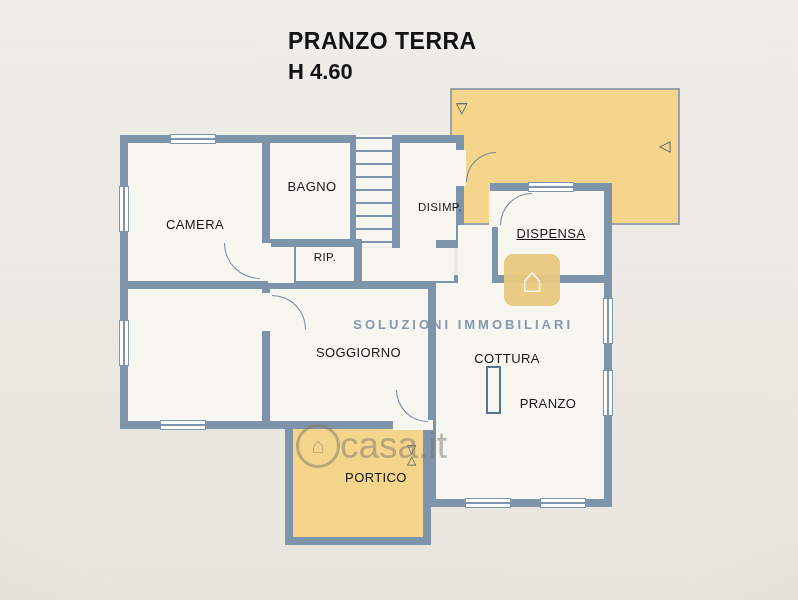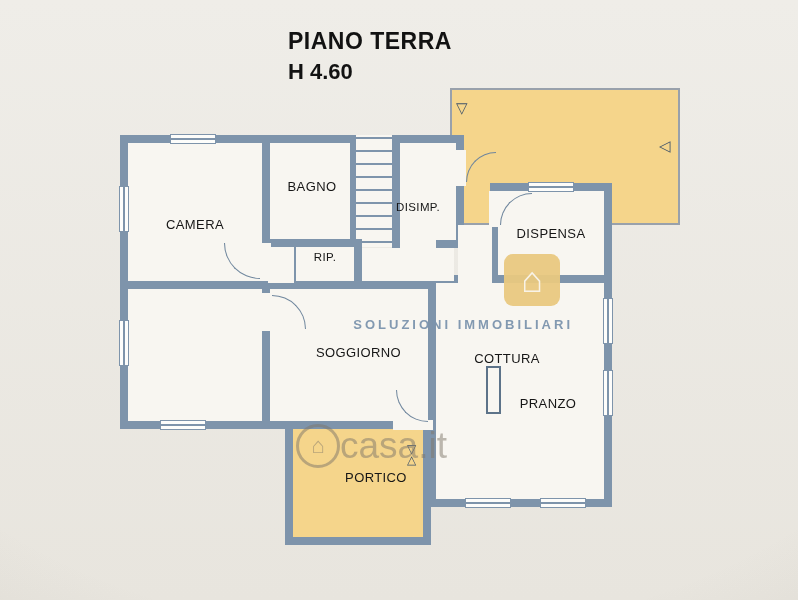--- a/index.html
+++ b/index.html
@@ -97,37 +97,37 @@
   <div class="tri" style="left:456px;top:100px;">▽</div>
   <div class="tri" style="left:659px;top:138px;">◁</div>
   <div class="tri tri-sm" style="left:407px;top:444px;">▽</div>
   <div class="tri tri-sm" style="left:407px;top:455px;">△</div>
 
   <div class="column" style="left:486px;top:366px;width:15px;height:48px;"></div>
 
   <div class="label" style="left:130px;top:217px;width:130px;">CAMERA</div>
   <div class="label" style="left:266px;top:179px;width:92px;">BAGNO</div>
   <div class="label label-sm" style="left:290px;top:251px;width:70px;">RIP.</div>
-  <div class="label label-sm" style="left:372px;top:201px;width:92px;">DISIMP.</div>
-  <div class="label" style="left:496px;top:226px;width:110px;">DISPENSA</div>
+  <div class="label label-sm" style="left:394px;top:201px;width:92px;">DISIMP.</div>
+  <div class="label" style="left:496px;top:226px;width:110px;text-decoration:underline;">DISPENSA</div>
   <div class="label" style="left:286px;top:345px;width:145px;">SOGGIORNO</div>
   <div class="label" style="left:452px;top:311px;width:110px;margin-top:40px;">COTTURA</div>
   <div class="label" style="left:498px;top:396px;width:100px;">PRANZO</div>
   <div class="label" style="left:328px;top:470px;width:96px;">PORTICO</div>
 
   <div class="wm-icon">
     <span>⌂</span>
   </div>
   <div class="wm-tagline">SOLUZIONI IMMOBILIARI</div>
 
   <div class="casa">
     <div class="casa-circle">
       <span>⌂</span>
     </div>
     <div class="casa-text">casa.it</div>
   </div>
 
   <div class="title">
-    <div class="t1">PIANO TERRA</div>
+    <div class="t1">PRANZO TERRA</div>
     <div class="t2">H 4.60</div>
   </div>
 
 </div>
 
 </body></html>

